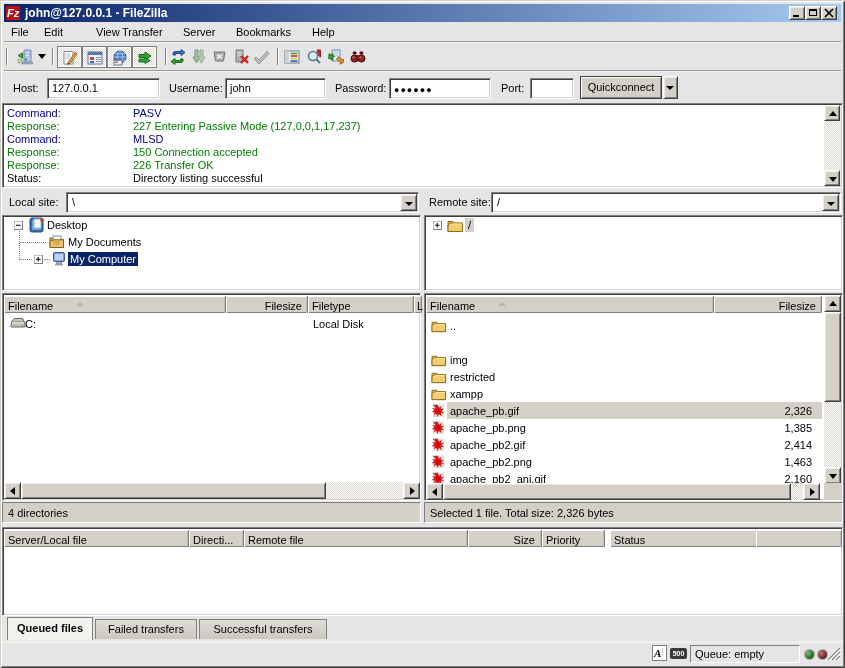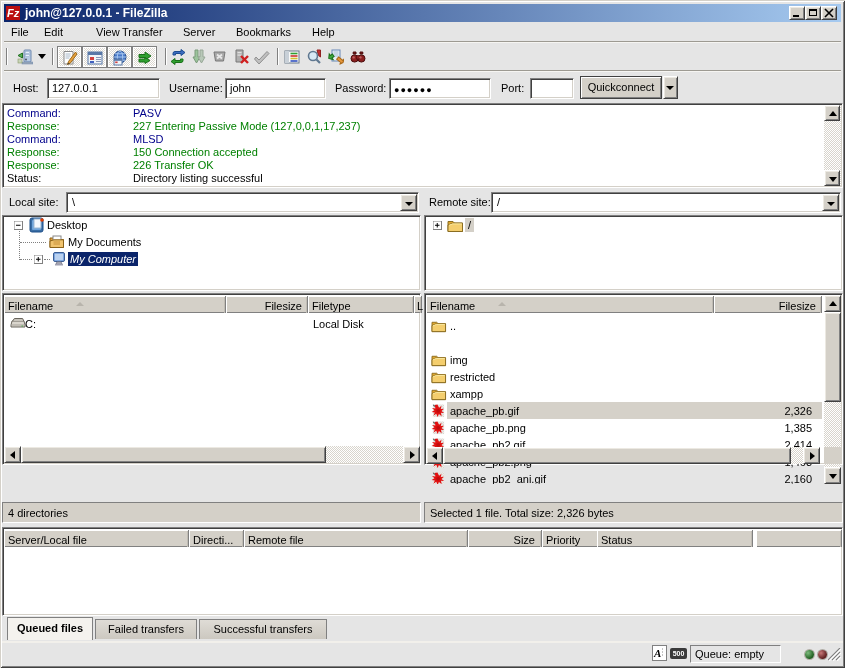--- a/index.html
+++ b/index.html
@@ -33,21 +33,21 @@
 
 .sbbtn { position:absolute; width:16px; height:16px; border:1px solid; border-color:#fff #404040 #404040 #fff; box-shadow: inset 1px 1px 0 #ECE9E2, inset -1px -1px 0 #808080; background:#D4D0C8; }
 .arrow { position:absolute; width:0; height:0; }
 .thumb { position:absolute; border:1px solid; border-color:#fff #404040 #404040 #fff; box-shadow: inset 1px 1px 0 #ECE9E2, inset -1px -1px 0 #808080; background:#D4D0C8; }
 
 .combolabel { position:absolute; top:196px; }
 .combo { position:absolute; top:192px; height:21px; border:1px solid; border-color:#808080 #fff #fff #808080; box-shadow: inset 1px 1px 0 #404040, inset -1px -1px 0 #D4D0C8; background:#fff; }
 .combobtn { position:absolute; right:1px; top:1px; width:17px; height:17px; border:1px solid; border-color:#fff #404040 #404040 #fff; box-shadow: inset 1px 1px 0 #ECE9E2, inset -1px -1px 0 #808080; background:#D4D0C8; }
 .darr { position:absolute; left:4px; top:7px; width:0; height:0; border-left:4px solid transparent; border-right:4px solid transparent; border-top:4px solid #000; }
 .treebox { position:absolute; top:215px; width:419px; height:76px; }
-.listbox { position:absolute; top:293px; width:419px; height:172px; }
+.listbox { position:absolute; top:293px; width:419px; height:208px; }
 .statusb { position:absolute; top:502px; width:419px; height:21px; border:1px solid; border-color:#808080 #fff #fff #808080; background:#D4D0C8; padding:4px 0 0 5px; }
 .hdr { position:absolute; top:2px; height:17px; background:#D4D0C8; border-right:1px solid #808080; box-shadow: inset 1px 1px 0 #fff, inset -1px 0 0 #C0BCB4, inset 0 -1px 0 #808080; padding:4px 0 0 4px; }
 .row { position:absolute; height:17px; }
 .sorta { position:absolute; width:0; height:0; border-left:4px solid transparent; border-right:4px solid transparent; border-bottom:4px solid #B8B4AC; }
 
 #queuebox { left:2px; top:527px; width:841px; height:89px; }
 
 .tab { position:absolute; border:1px solid #808080; border-bottom:none; background:linear-gradient(#DFDCD6,#CCC8C0); padding:3px 0 0 0; text-align:center; height:20px; }
 
 #sbar { left:2px; top:643px; width:841px; height:23px; }
@@ -274,21 +274,21 @@
         </svg>
     <svg style="position:absolute;left:26px;top:0px;" width="16" height="16" viewBox="0 0 16 16">
           <rect x="1" y="1" width="13" height="14" rx="2" fill="#3A6EA5" stroke="#1D4E89"></rect>
           <rect x="3" y="3" width="9" height="10" rx="1" fill="#6FA5DC"></rect>
           <rect x="5" y="2" width="7" height="9" fill="#F4F8FD" stroke="#9BB8D4"></rect>
           <circle cx="13" cy="3" r="1.8" fill="#E03C00"></circle>
         </svg>
     <div style="position:absolute;left:44px;top:2px;">Desktop</div>
   </div>
 
-  <div class="row" style="left:0;top:35px;width:415px;font-style:italic;">
+  <div class="row" style="left:0;top:35px;width:415px;">
     <svg style="position:absolute;left:31px;top:4px;" width="9" height="9" viewBox="0 0 9 9">
           <rect x="0" y="0" width="8.5" height="8.5" fill="#fff" stroke="#808080"></rect>
           <line x1="2" y1="4.25" x2="6.5" y2="4.25" stroke="#000"></line>
           <line x1="4.25" y1="2" x2="4.25" y2="6.5" stroke="#000"></line>
         </svg>
     <svg style="position:absolute;left:48px;top:0px;" width="16" height="16" viewBox="0 0 16 16">
           <rect x="2.5" y="1.5" width="11" height="9" rx="1.5" fill="#7EA7E0" stroke="#3C5E94"></rect>
           <rect x="4" y="3" width="8" height="6" fill="#BBD2F0"></rect>
           <path d="M6 11 L10 11 L11 13 L5 13 Z" fill="#C8C8D0" stroke="#808090"></path>
           <rect x="4" y="13" width="8" height="1.5" fill="#A0A0B0"></rect>
@@ -429,39 +429,39 @@
   <div style="position:absolute;right:1px;bottom:0px;width:17px;height:17px;background:#D4D0C8;"></div>
 </div>
 <div class="statusb abs" style="left:424px;">Selected 1 file. Total size: 2,326 bytes</div>
 
 <div id="queuebox" class="abs sunken">
   <div class="qhdr" style="left:1px;width:185px;">Server/Local file</div>
   <div class="qhdr" style="left:186px;width:55px;">Directi...</div>
   <div class="qhdr" style="left:241px;width:224px;">Remote file</div>
   <div class="qhdr" style="left:465px;width:74px;text-align:right;padding-right:6px;">Size</div>
   <div class="qhdr" style="left:539px;width:63px;">Priority</div>
-  <div class="qhdr" style="left:594px;width:156px;">Status</div>
+  <div class="qhdr" style="left:607px;width:156px;">Status</div>
   <div class="qhdr" style="left:753px;width:86px;"></div>
 </div>
 
 <div id="tabs" class="abs" style="left:4px;top:616px;width:837px;height:27px;">
   <div class="tab" style="left:3px;top:1px;width:86px;height:23px;background:#F4F2EE;font-weight:bold;border-color:#808080;z-index:2;padding-top:4px;">Queued files</div>
   <div class="tab" style="left:91px;top:3px;width:102px;">Failed transfers</div>
   <div class="tab" style="left:195px;top:3px;width:128px;">Successful transfers</div>
 </div>
 
 <div class="abs" style="left:2px;top:641px;width:841px;height:2px;background:#F2F0EB;"></div>
 
 <div id="sbar" class="abs">
   <div style="position:absolute;left:650px;top:2px;width:15px;height:16px;background:#fff;border:1px solid #808080;"><svg width="13" height="14" viewBox="0 0 13 14">
           <text x="1" y="11" font-size="11" font-weight="bold" font-style="italic" font-family="Liberation Serif">A</text>
           <path d="M9 3 h2 M9 6 h2 M9 9 h2" stroke="#888" stroke-dasharray="1 1"></path>
         </svg></div>
   <div style="position:absolute;left:668px;top:5px;width:17px;height:11px;background:#3A3A3A;border-radius:2px;color:#fff;font-size:7px;font-weight:bold;text-align:center;line-height:11px;">500</div>
-  <div style="position:absolute;left:688px;top:2px;width:91px;height:18px;border:1px solid;border-color:#808080 #fff #fff #808080;padding:2px 0 0 4px;">Queue: empty</div>
+  <div style="position:absolute;left:688px;top:2px;width:110px;height:18px;border:1px solid;border-color:#808080 #fff #fff #808080;padding:2px 0 0 4px;">Queue: empty</div>
   <div class="led" style="left:803px;background:radial-gradient(circle at 3px 3px,#7DBB7D,#1E5C1E 70%);box-shadow:0 0 0 1px #b0aca4;"></div>
   <div class="led" style="left:816px;background:radial-gradient(circle at 3px 3px,#C87878,#5C1E1E 70%);box-shadow:0 0 0 1px #b0aca4;"></div>
   <svg style="position:absolute;left:826px;top:5px;" width="13" height="13" viewBox="0 0 13 13">
         <path d="M12 0 L0 12 M12 4 L4 12 M12 8 L8 12" stroke="#808080" stroke-width="1.2"></path>
         <path d="M13 1 L1 13 M13 5 L5 13 M13 9 L9 13" stroke="#fff" stroke-width="1.2"></path>
       </svg>
 </div>
 
 </div>
 

